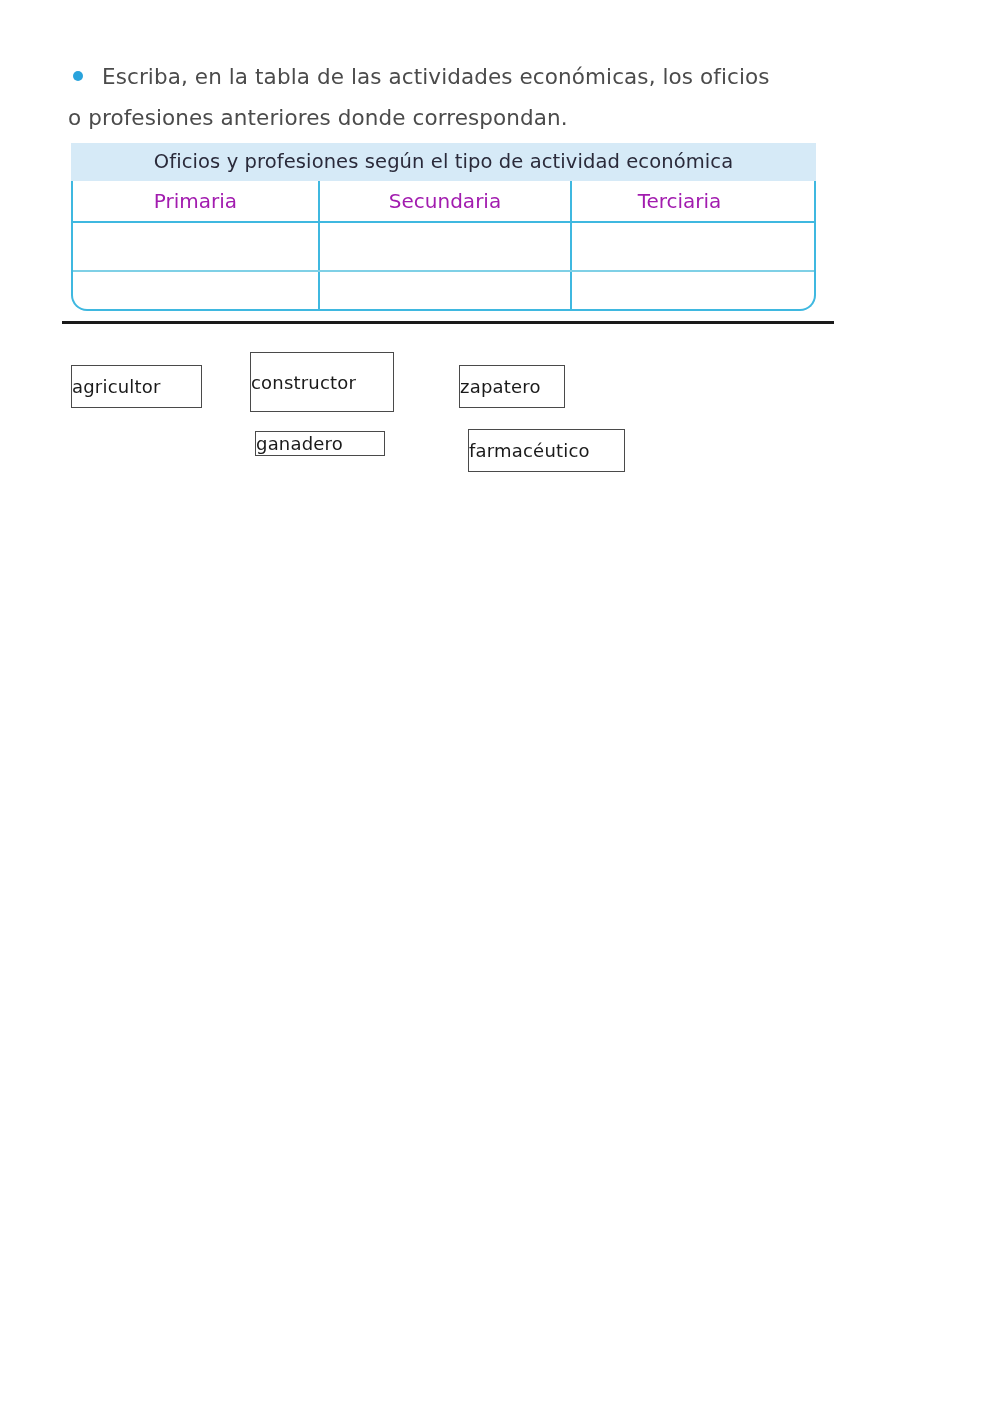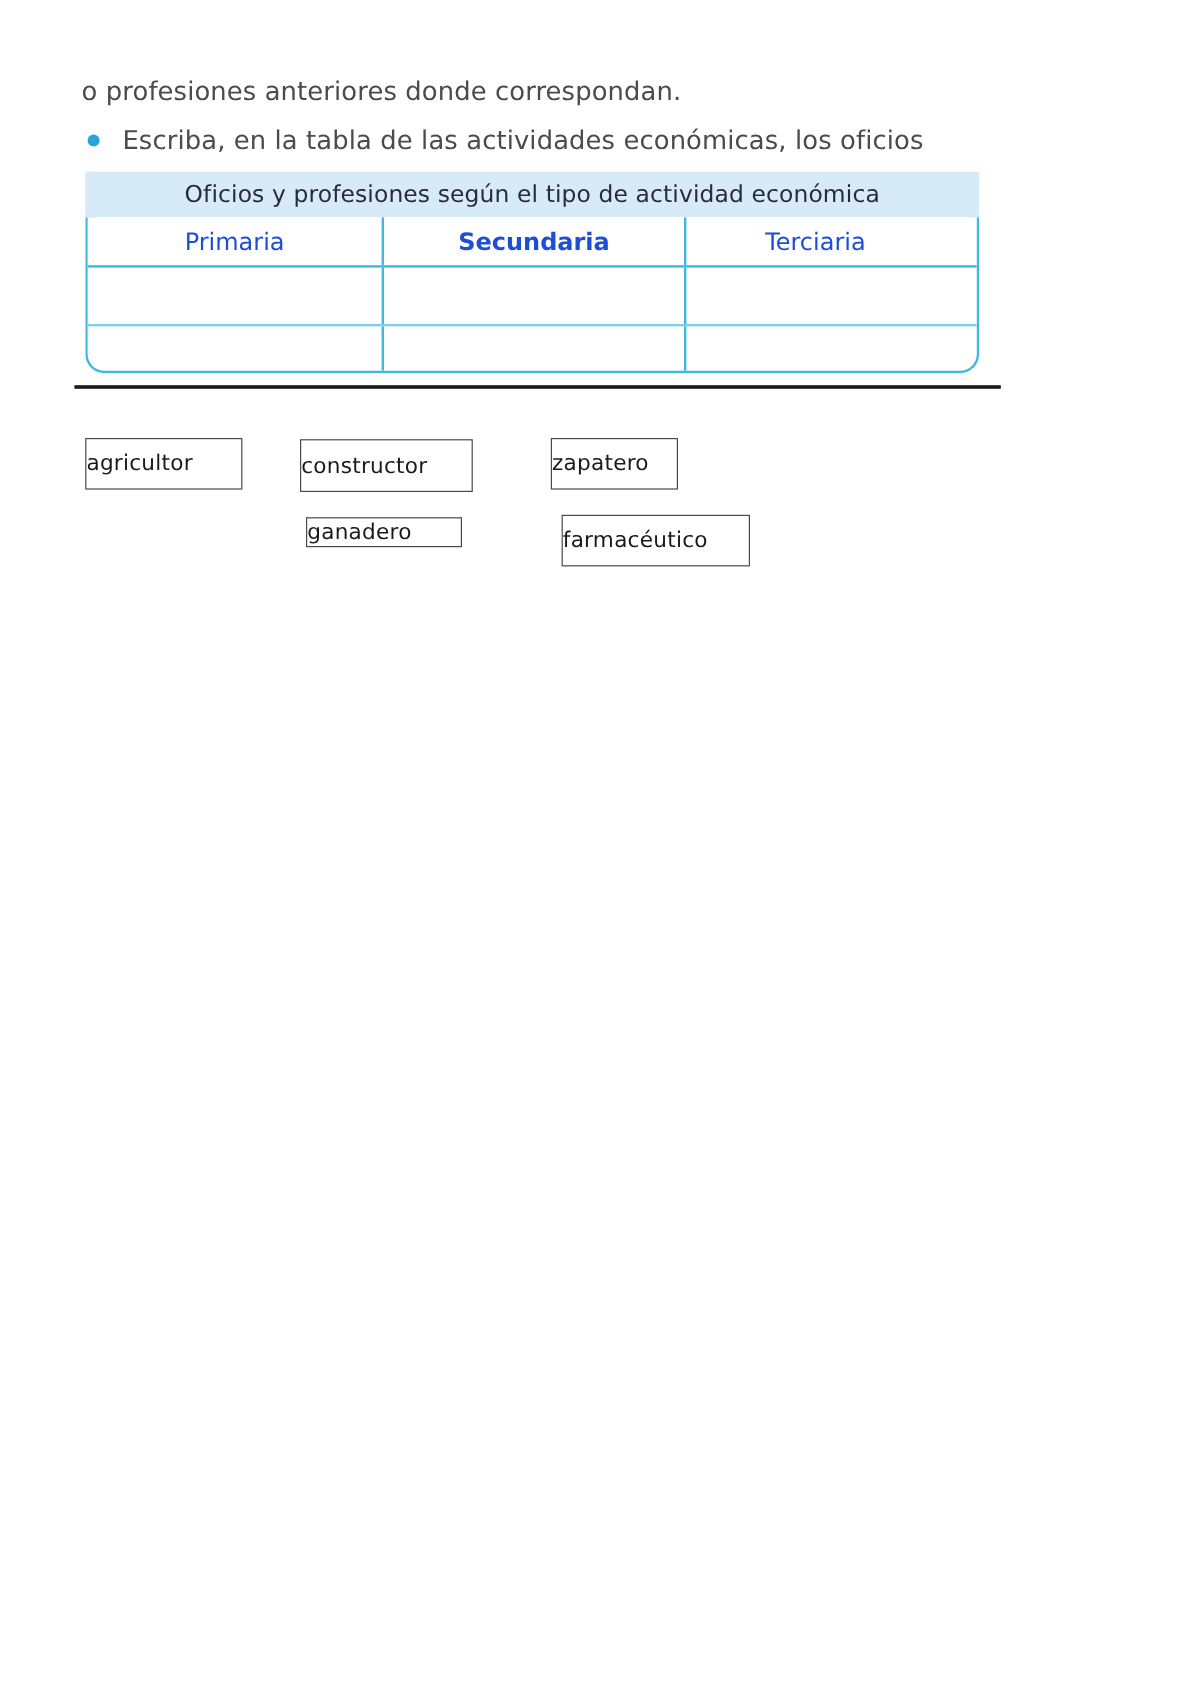--- a/index.html
+++ b/index.html
@@ -80,29 +80,29 @@
   }
   .row.body-row-1 {
     border-bottom: 2px solid #7fd0e6;
   }
   .cell {
     flex: 0 0 auto;
     box-sizing: border-box;
     text-align: center;
   }
   .cell.c1 { width: 245px; }
-  .cell.c2 { width: 254px; border-left: 2px solid #3fb8e0; border-right: 2px solid #3fb8e0; font-weight: bold; }
+  .cell.c2 { width: 254px; border-left: 2px solid #3fb8e0; border-right: 2px solid #3fb8e0; }
   .cell.c3 { width: 215px; }
 
   .head-row .cell {
     height: 40px;
     line-height: 40px;
     font-family: "DejaVu Sans", sans-serif;
     font-size: 20px;
-    color: #1d4ed8;
+    color: #a21caf;
   }
   .body-row-1 .cell { height: 47px; }
   .body-row-2 .cell { height: 37px; }
 
   .rule {
     position: absolute;
     left: 62px;
     top: 321px;
     width: 772px;
     height: 3px;
@@ -123,35 +123,35 @@
     border: 1.5px solid #4a4a4a;
     background: #ffffff;
     display: flex;
     align-items: center;
     font-family: "DejaVu Sans", sans-serif;
     font-size: 18px;
     color: #1a1a1a;
     letter-spacing: 0.2px;
   }
   .chip-0 { left: 71px;  top: 365px; width: 131px; height: 43px; }
-  .chip-1 { left: 250px; top: 366px; width: 144px; height: 44px; }
+  .chip-1 { left: 250px; top: 352px; width: 144px; height: 60px; }
   .chip-2 { left: 459px; top: 365px; width: 106px; height: 43px; }
   .chip-3 { left: 72px;  top: 432px; width: 131px; height: 45px; }
   .chip-4 { left: 255px; top: 431px; width: 130px; height: 25px; }
   .chip-5 { left: 468px; top: 429px; width: 157px; height: 43px; }
 </style>
 </head>
 <body>
 
 <div class="instruction">
-  <span class="instruction-line">o profesiones anteriores donde correspondan.</span>
   <span class="instruction-line first">
     <span class="bullet-dot"></span>
     <span>Escriba, en la tabla de las actividades económicas, los oficios</span>
   </span>
+  <span class="instruction-line">o profesiones anteriores donde correspondan.</span>
 </div>
 
 <div class="table-wrap">
   <div class="table-title">Oficios y profesiones según el tipo de actividad económica</div>
   <div class="grid">
 
     <div class="row head-row">
       <div class="cell c1">Primaria</div>
       <div class="cell c2">Secundaria</div>
       <div class="cell c3">Terciaria</div>

